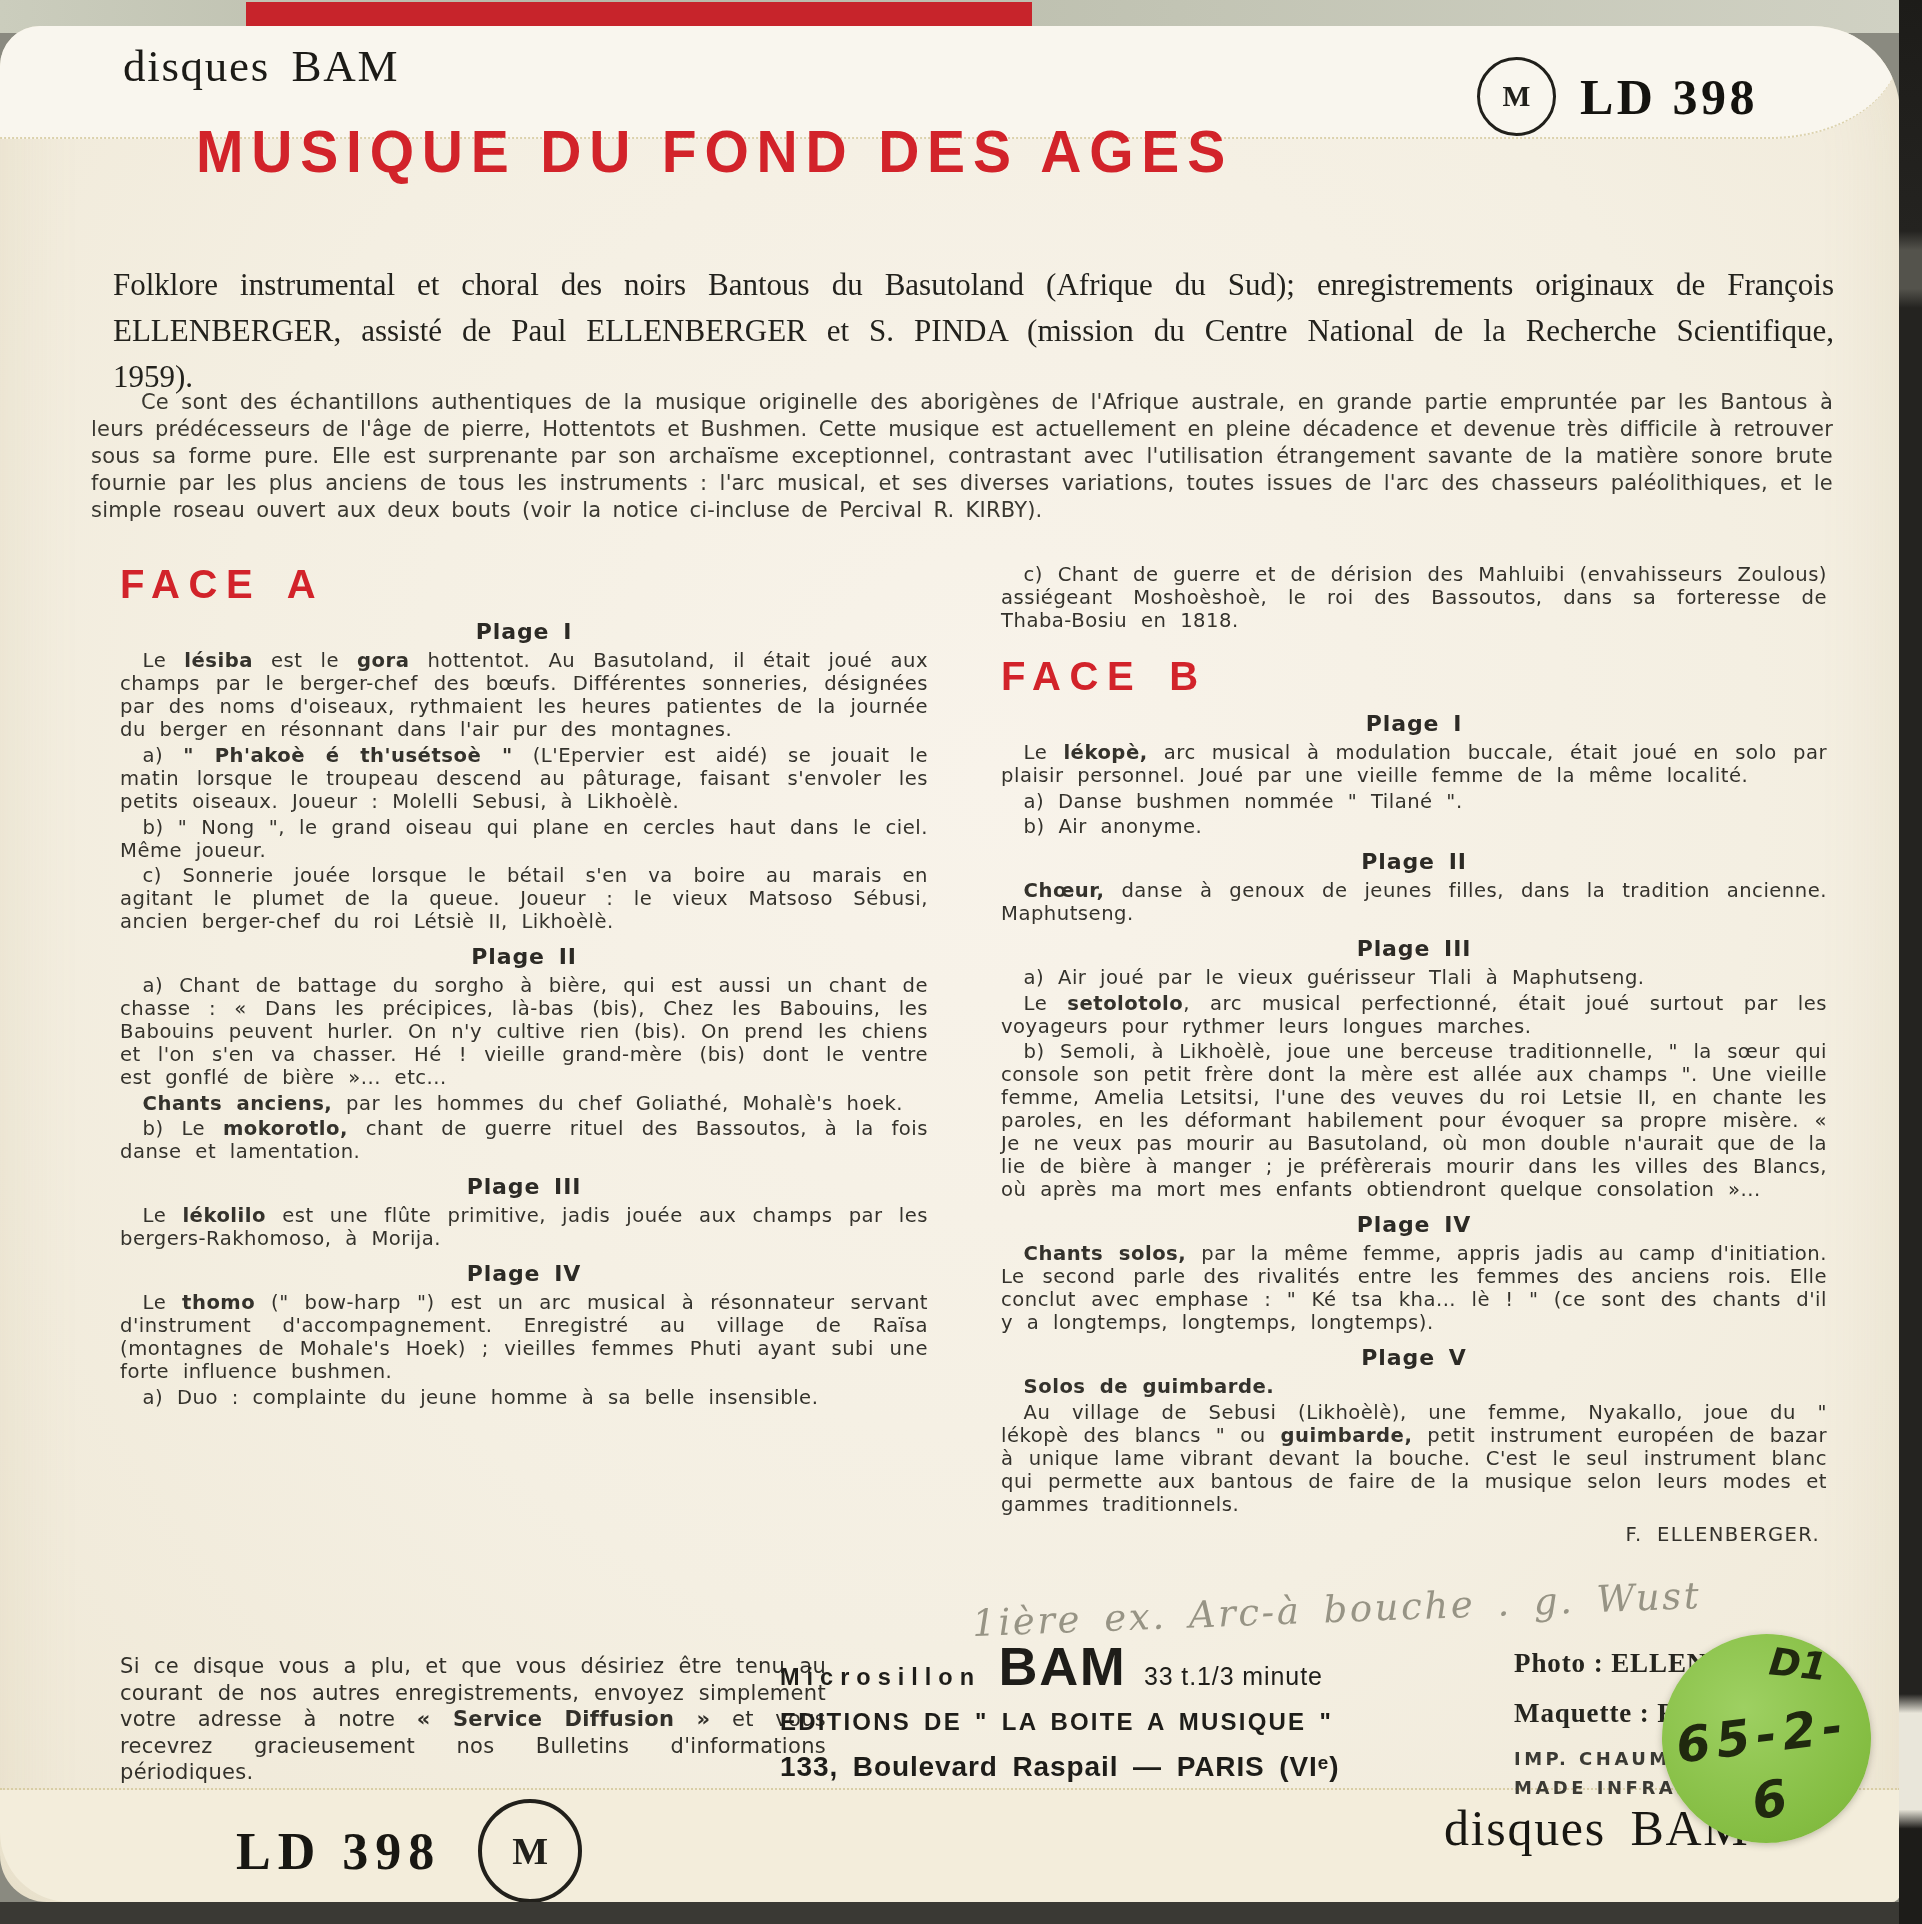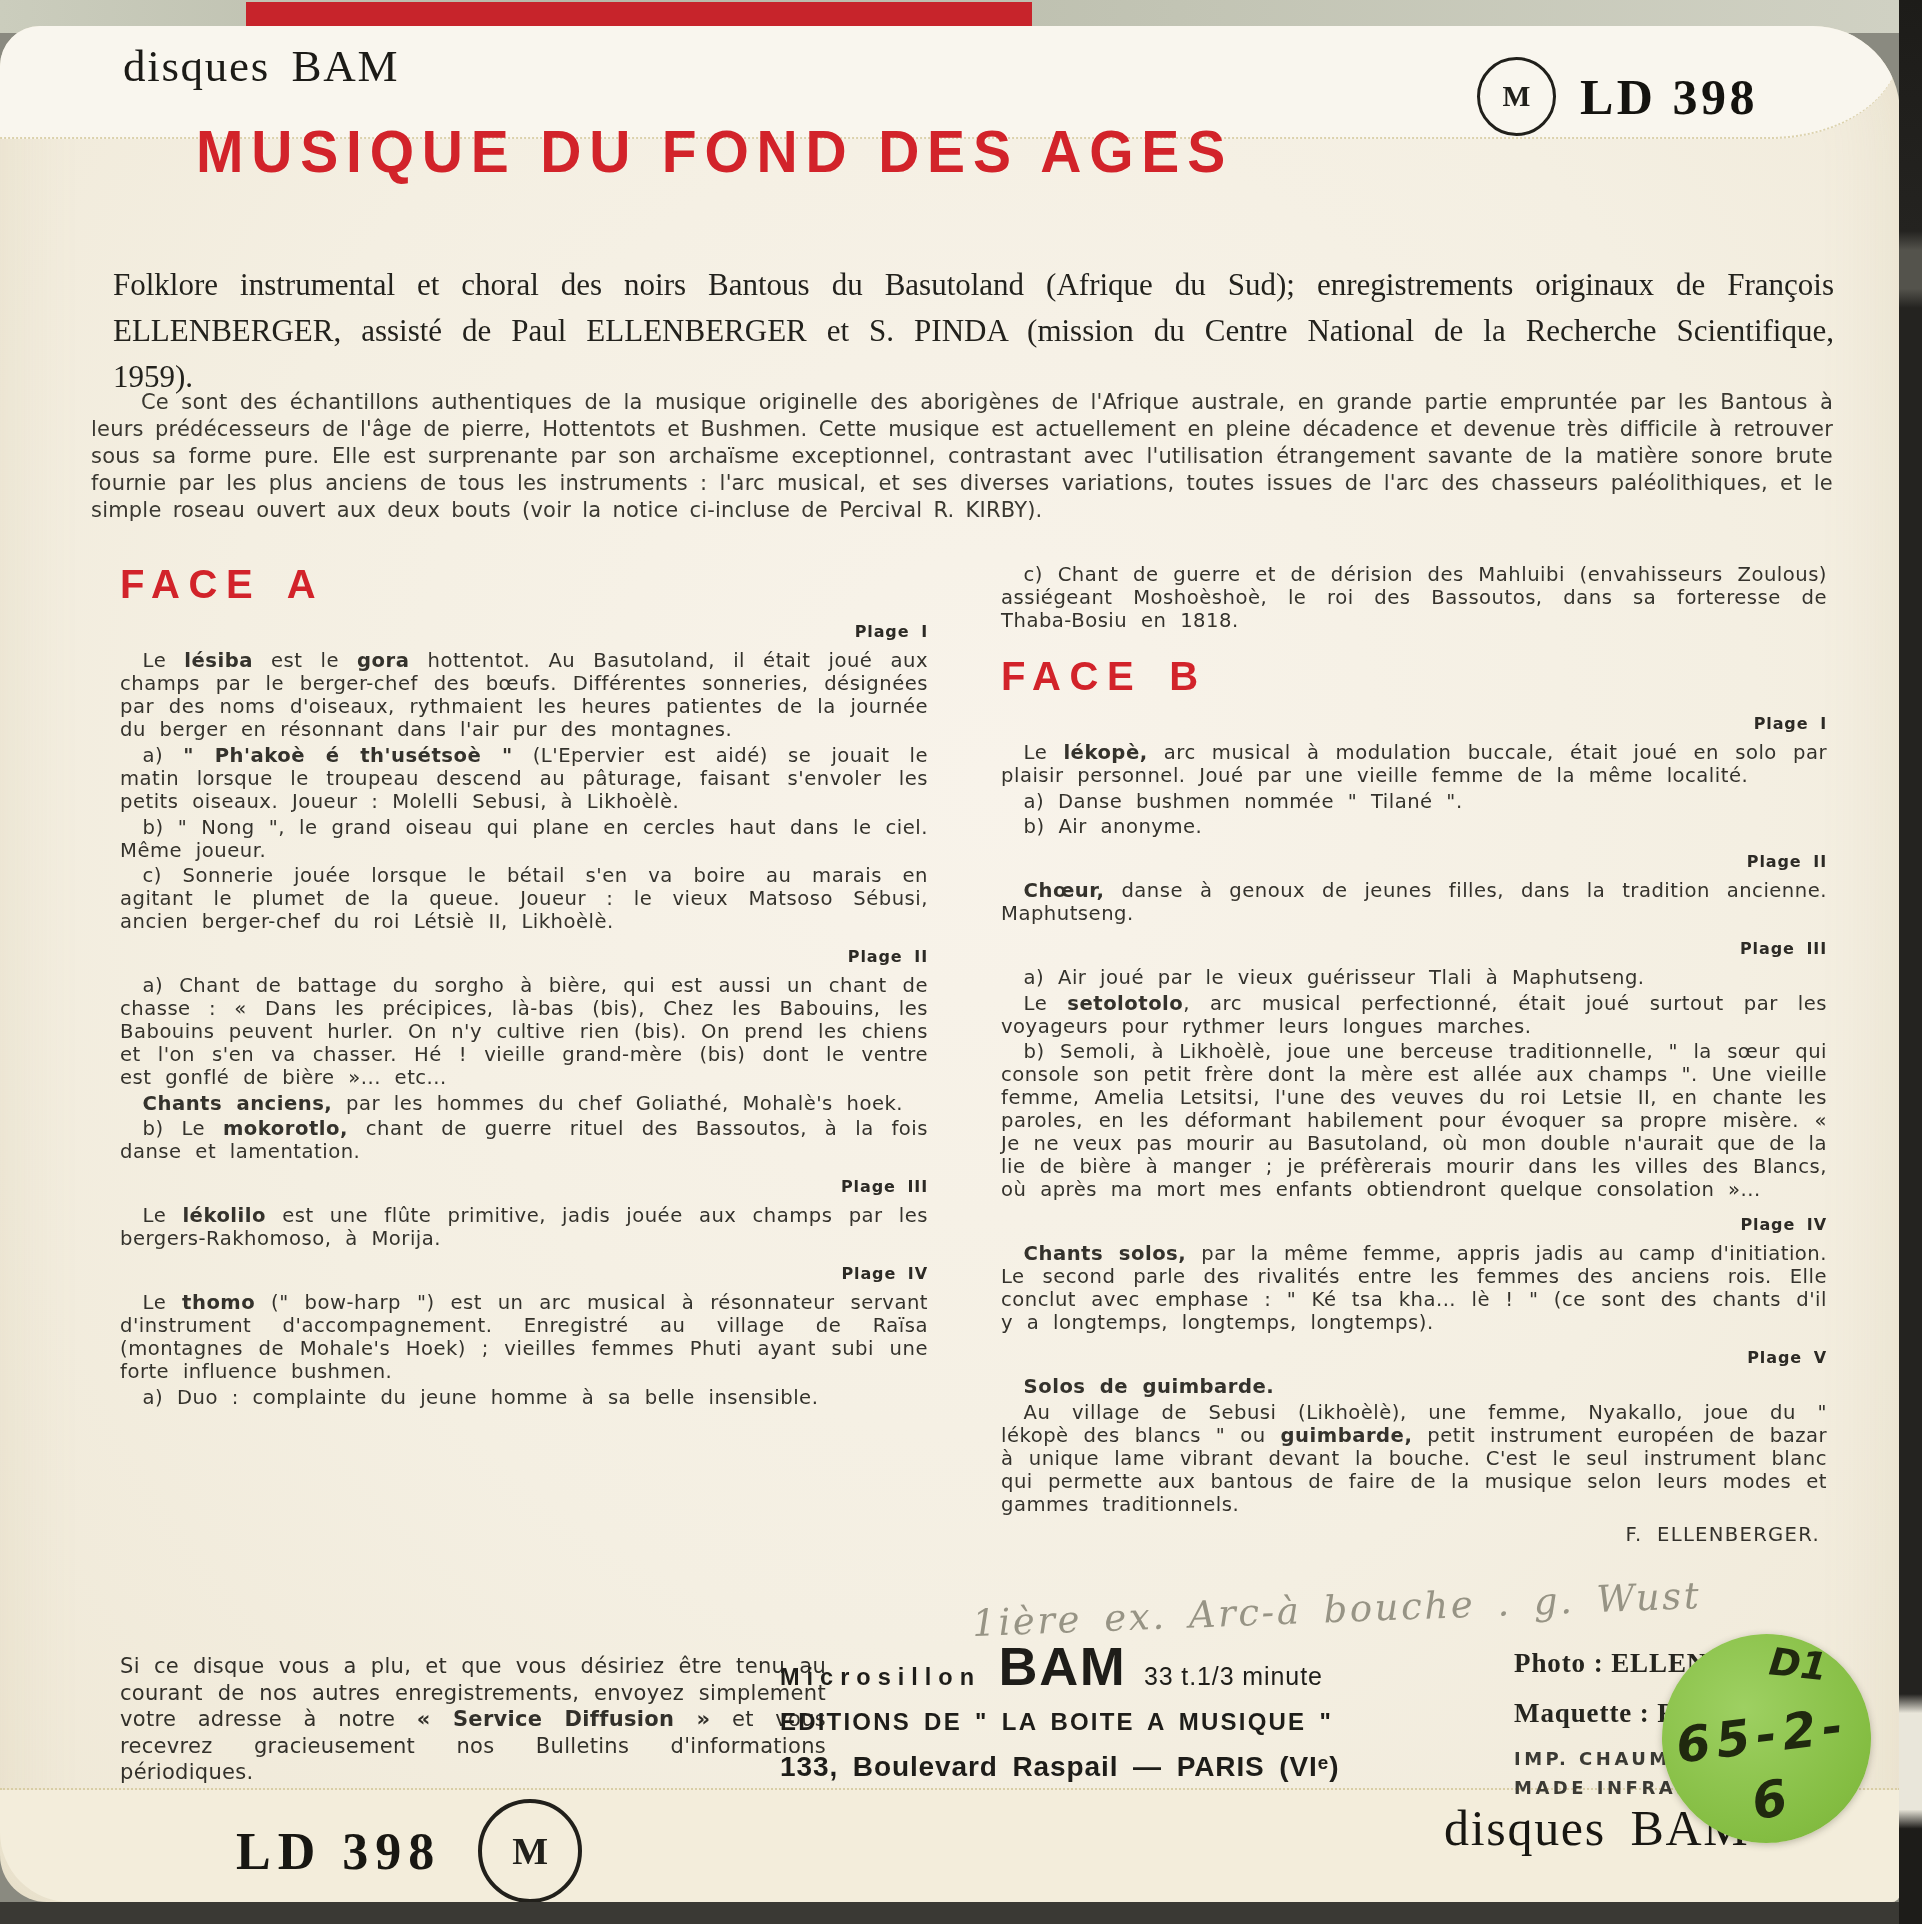--- a/index.html
+++ b/index.html
@@ -39,21 +39,21 @@
         font-size:21px;line-height:27px;color:#3a3831;text-align:justify;
         word-spacing:4.3px;letter-spacing:0.2px;text-indent:50px;}
 
   .col{position:absolute;top:537px;z-index:3;color:#34322c;font-size:19.6px;line-height:23px;
         text-align:justify;word-spacing:7px;letter-spacing:0.5px;}
   .col-left{left:120px;width:808px;}
   .col-right{left:1001px;width:826px;}
   .item-face{font-family:"Liberation Sans",sans-serif;font-weight:bold;font-size:40px;line-height:40px;
         letter-spacing:8.7px;color:#d2232a;text-align:left;margin:0 0 17.4px 0;transform:scaleY(1.02);transform-origin:left top;}
   .col-right .item-face{margin-top:22.6px;}
-  .item-heading{font-weight:bold;font-size:16px;letter-spacing:0.9px;color:#2c2a25;text-align:right;
+  .item-heading{font-weight:bold;font-size:22px;letter-spacing:0.9px;color:#2c2a25;text-align:center;
         margin:12px 0 6px 0;word-spacing:5.2px;}
   .item-para{margin:0 0 2.6px 0;text-indent:22.6px;}
   .item-sig{text-align:right;margin-top:7px;padding-right:7px;letter-spacing:1.3px;}
 
   .note{position:absolute;left:120px;top:1627px;width:706px;z-index:3;margin:0;
         font-size:21px;line-height:26.5px;color:#32302a;text-align:justify;text-align-last:justify;
         word-spacing:6px;letter-spacing:0.3px;}
 
   .publisher{position:absolute;left:780px;top:1616px;width:565px;z-index:3;color:#1e1d19;
         font-family:"Liberation Sans",sans-serif;}

